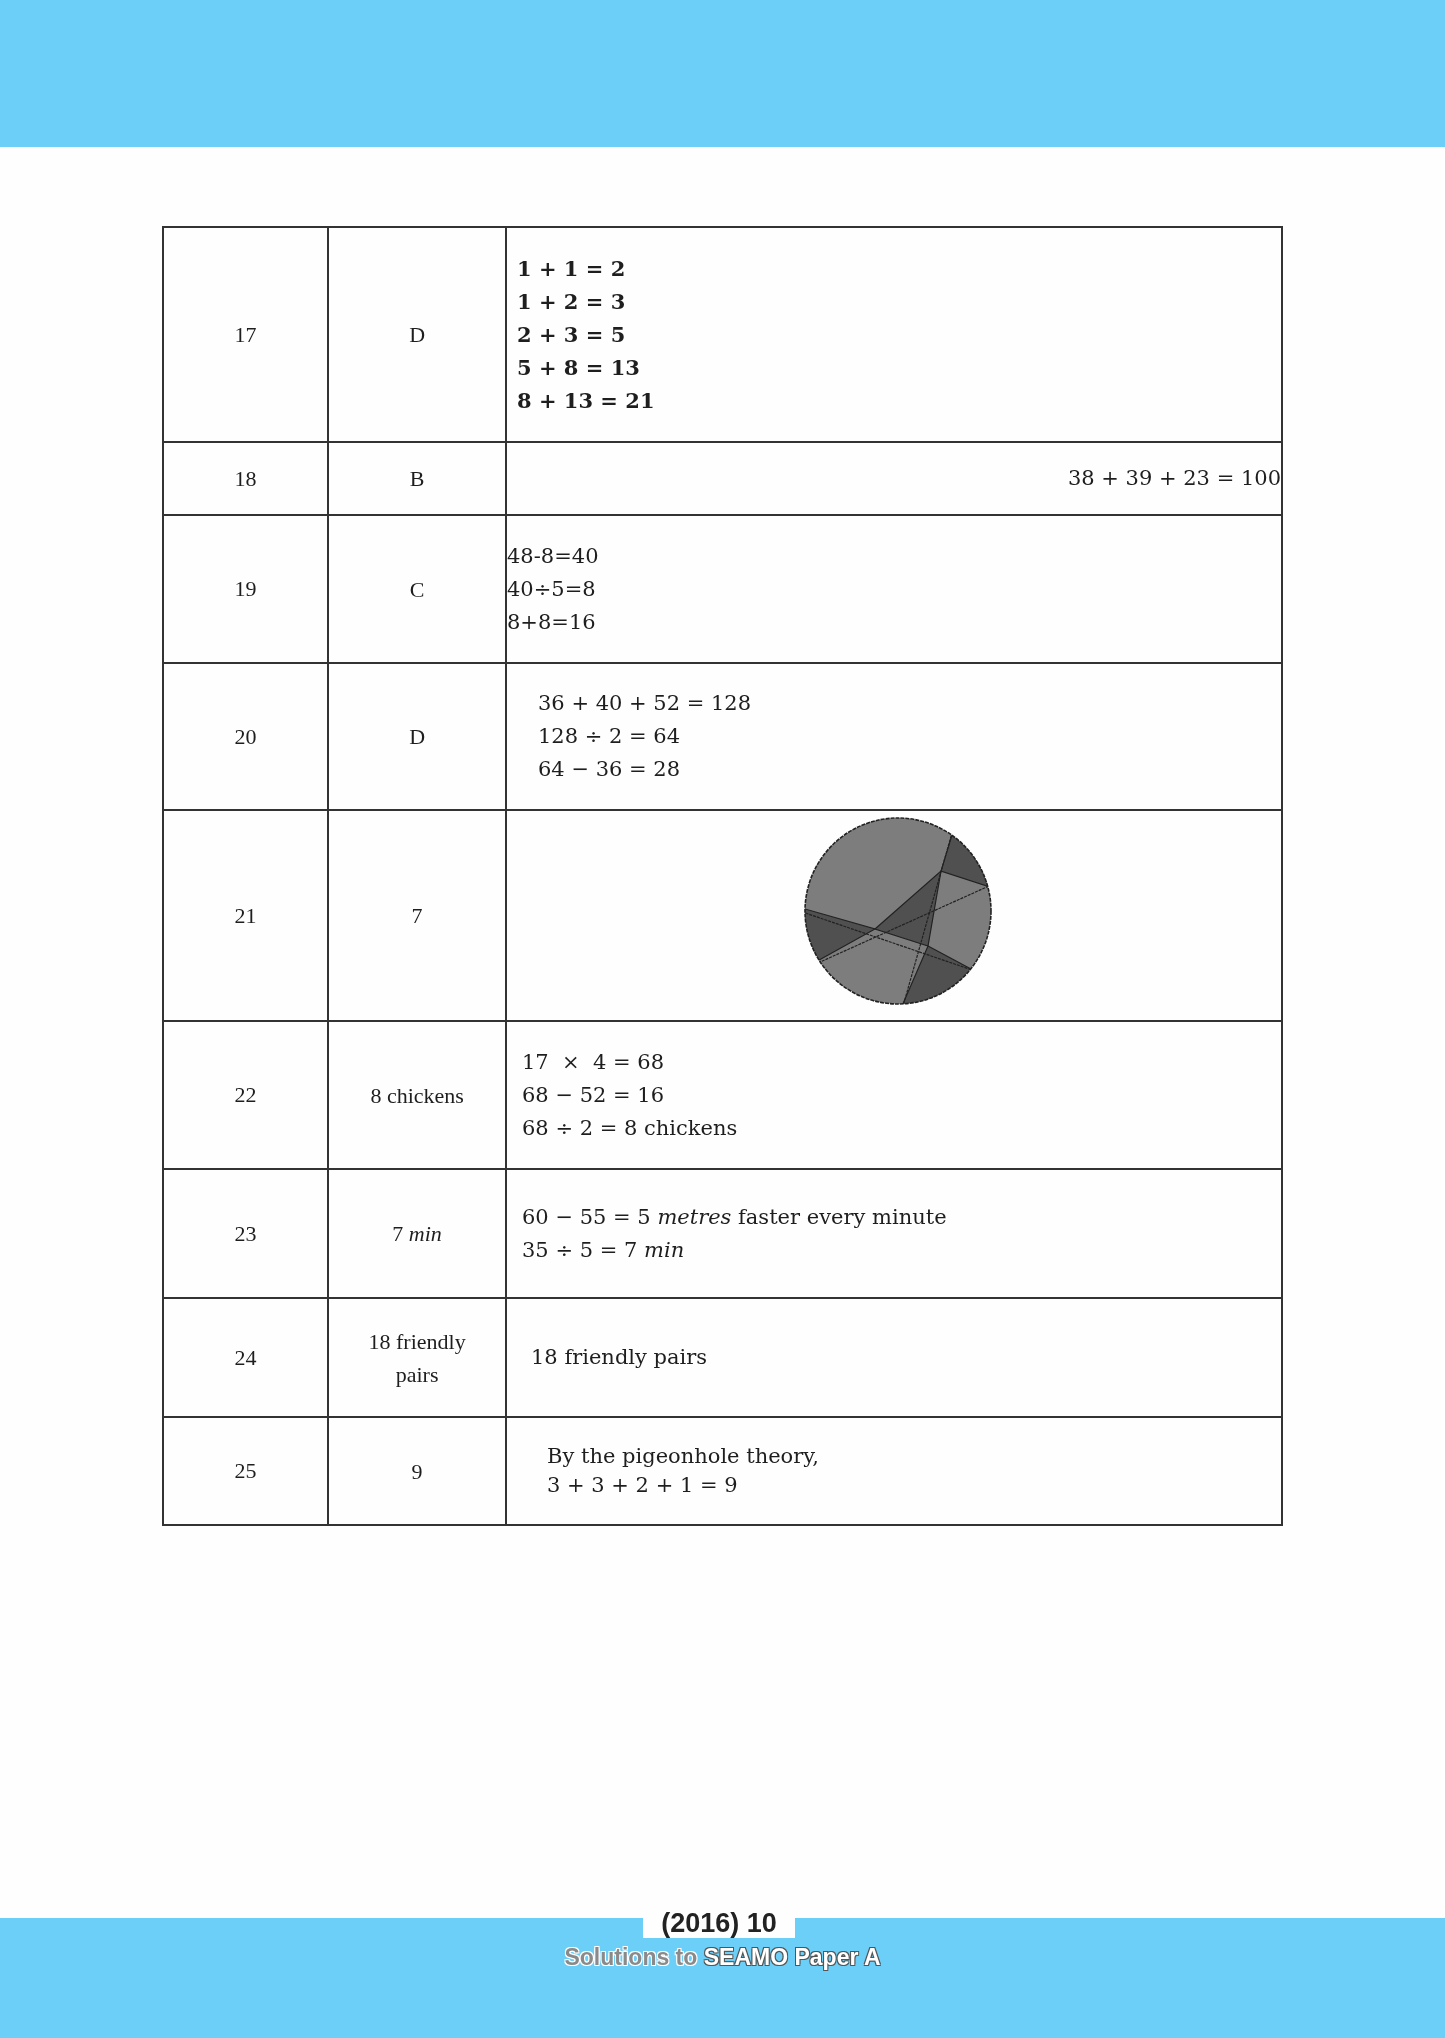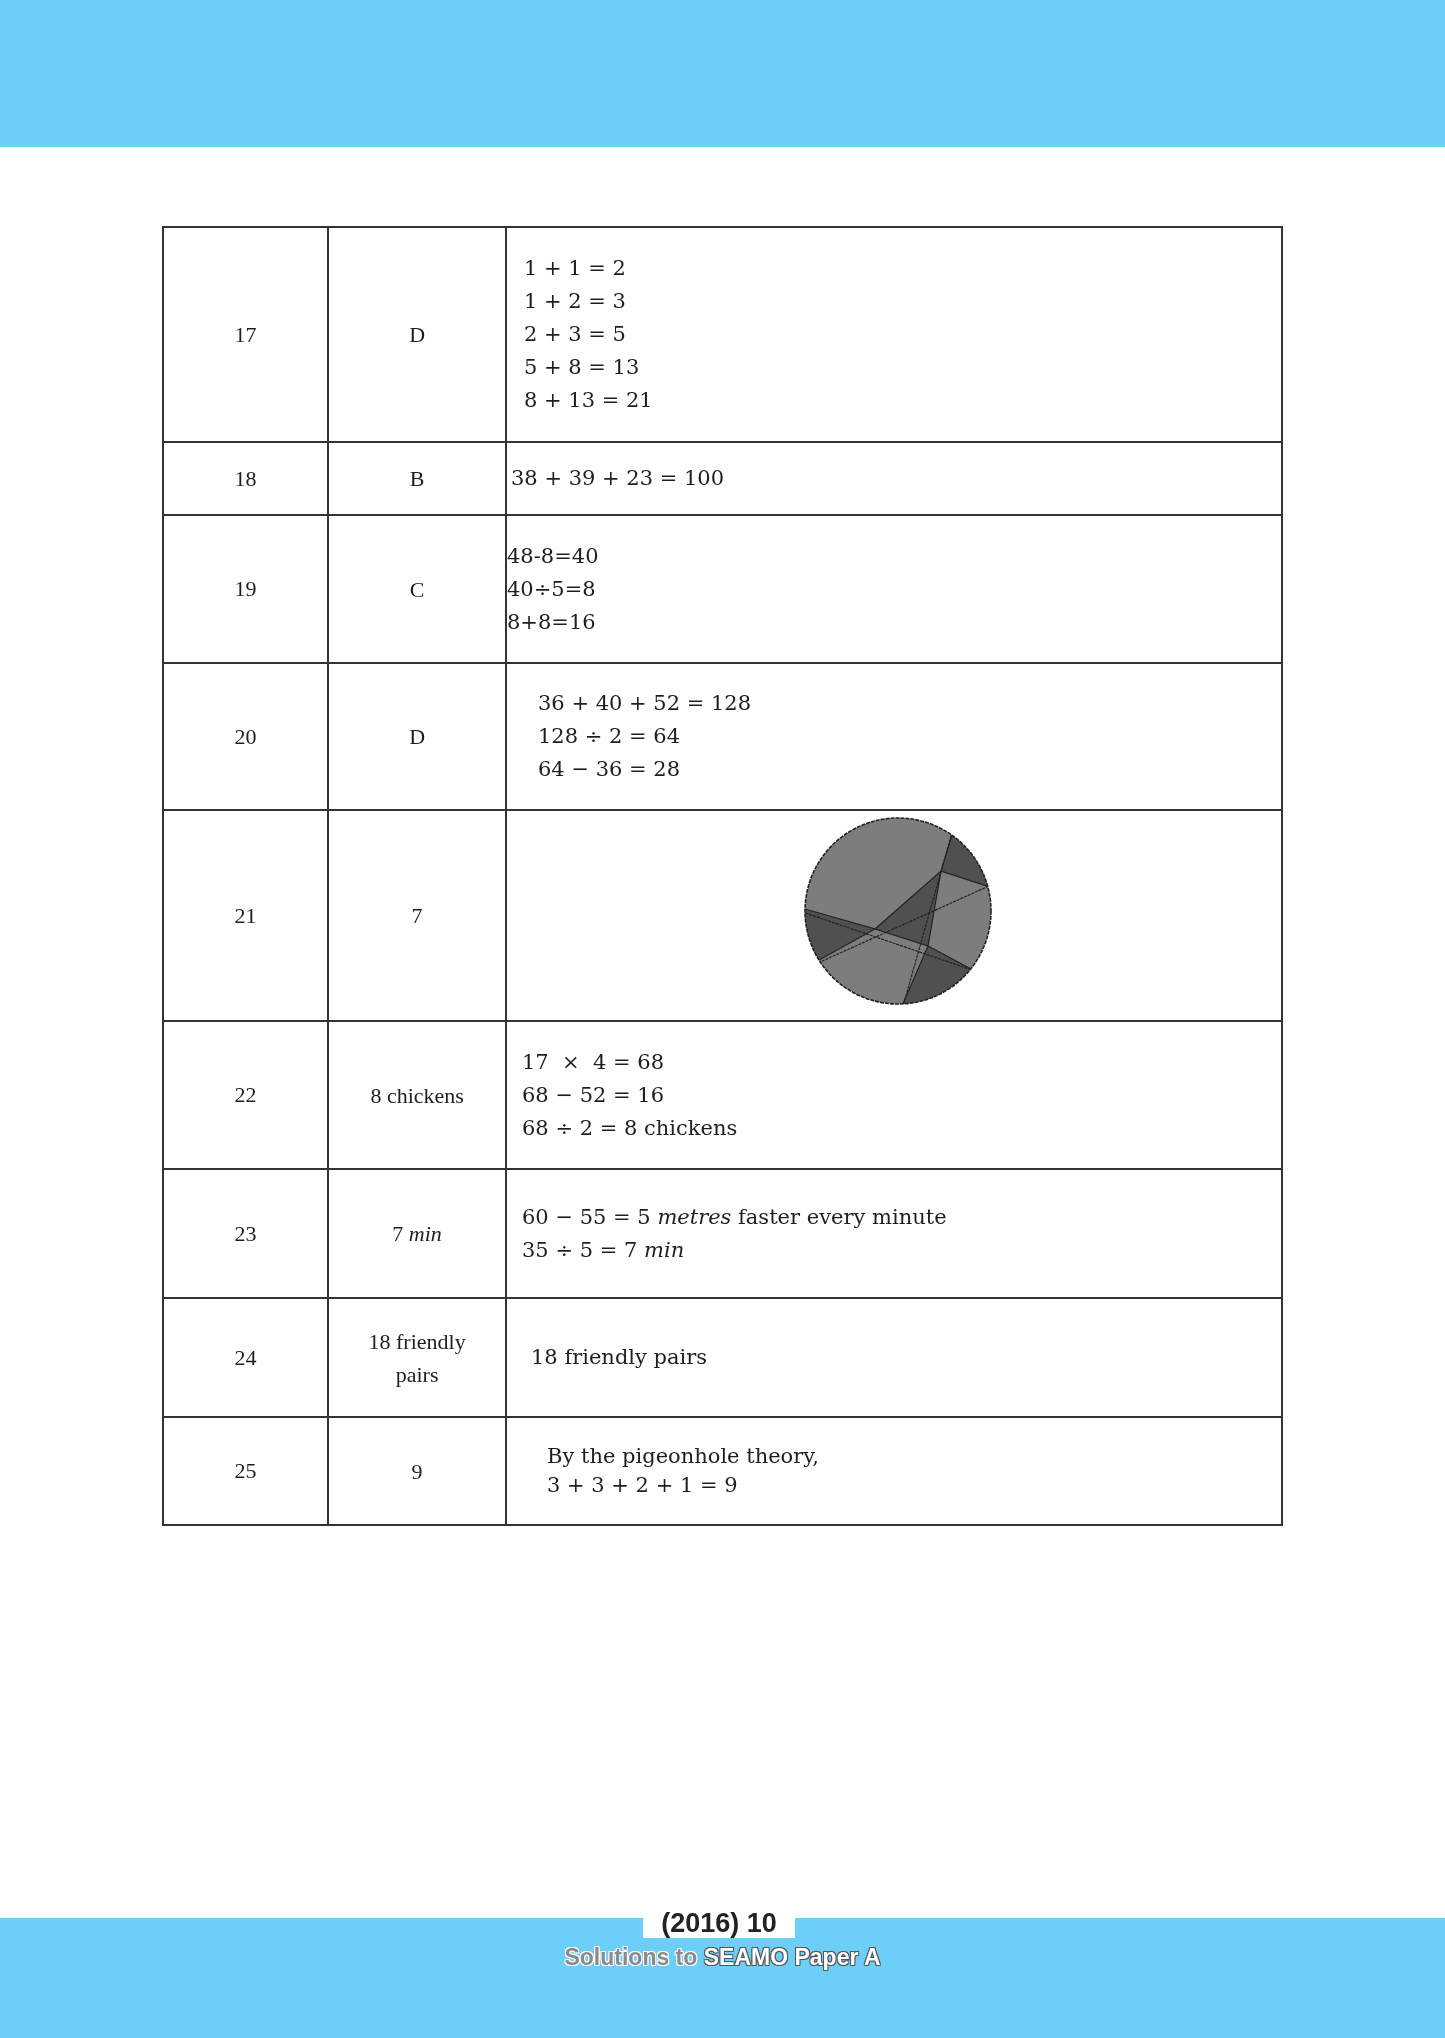--- a/index.html
+++ b/index.html
@@ -47,32 +47,32 @@
 </head>
 <body>
 
 <div class="top-band"></div>
 
 <table class="sol">
   <tbody>
       <tr style="height:215px;">
     <td class="qno">17</td>
     <td class="ans">D</td>
-    <td class="work" style="padding-left:17px;">
+    <td class="work" style="padding-left:10px;font-weight:bold;">
       <div class="line">1 + 1 = 2</div>
       <div class="line">1 + 2 = 3</div>
       <div class="line">2 + 3 = 5</div>
       <div class="line">5 + 8 = 13</div>
       <div class="line">8 + 13 = 21</div>
     </td>
   </tr>
   <tr style="height:73px;">
     <td class="qno">18</td>
     <td class="ans">B</td>
-    <td class="work" style="padding-left:4px;">
+    <td class="work" style="padding-left:27px;text-align:right;">
       <div class="line">38 + 39 + 23 = 100</div>
     </td>
   </tr>
   <tr style="height:148px;">
     <td class="qno">19</td>
     <td class="ans">C</td>
     <td class="work" style="">
       <div class="line">48-8=40</div>
       <div class="line">40÷5=8</div>
       <div class="line">8+8=16</div>

